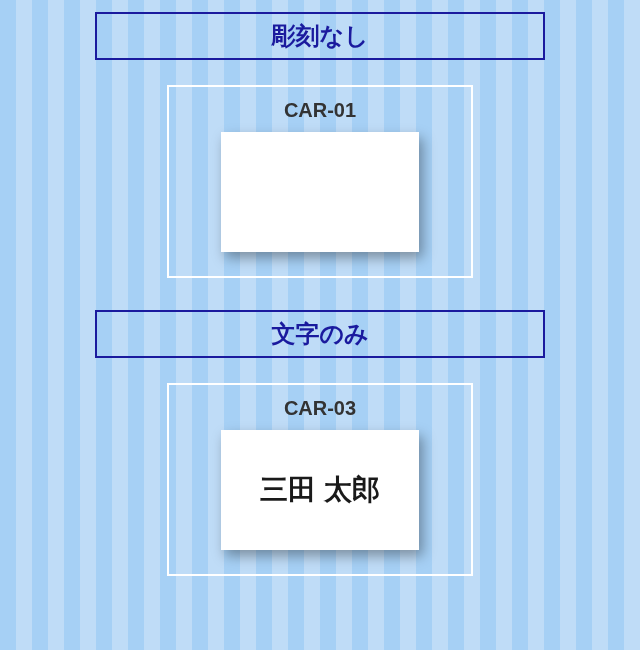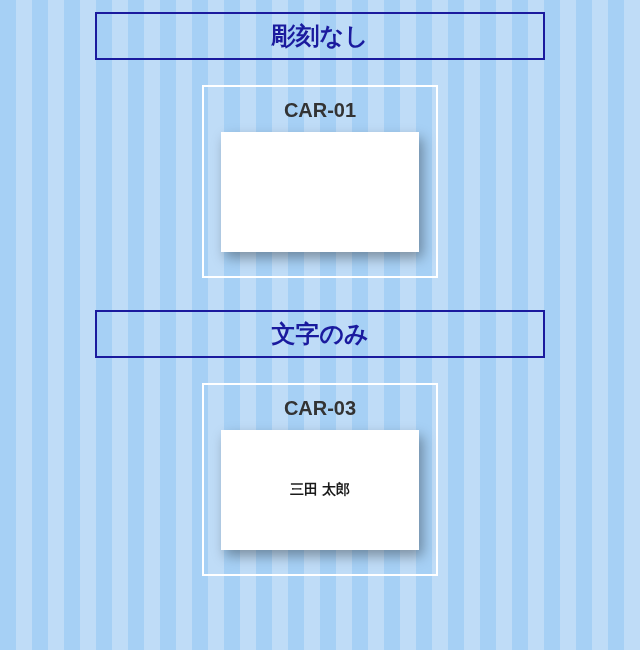--- a/index.html
+++ b/index.html
@@ -33,21 +33,21 @@
       margin-bottom: 25px;
     }
     
     .section-header-text {
       color: #1a1a9e;
       font-size: 24px;
       font-weight: bold;
     }
     
     .card-container {
-      width: 236px;
+      width: 306px;
       border: 2px solid #ffffff;
       padding: 12px 20px 24px 20px;
       display: flex;
       flex-direction: column;
       align-items: center;
       margin-bottom: 32px;
     }
     
     .card-label {
       color: #333333;
@@ -61,21 +61,21 @@
       height: 120px;
       background: #ffffff;
       box-shadow: 4px 6px 12px rgba(0, 0, 0, 0.35);
       display: flex;
       align-items: center;
       justify-content: center;
     }
     
     .card-text {
       color: #1a1a1a;
-      font-size: 14px;
+      font-size: 28px;
       font-weight: bold;
     }
   </style>
 </head>
 <body>
 
 <div class="section-header">
   <span class="section-header-text">彫刻なし</span>
 </div>
 

